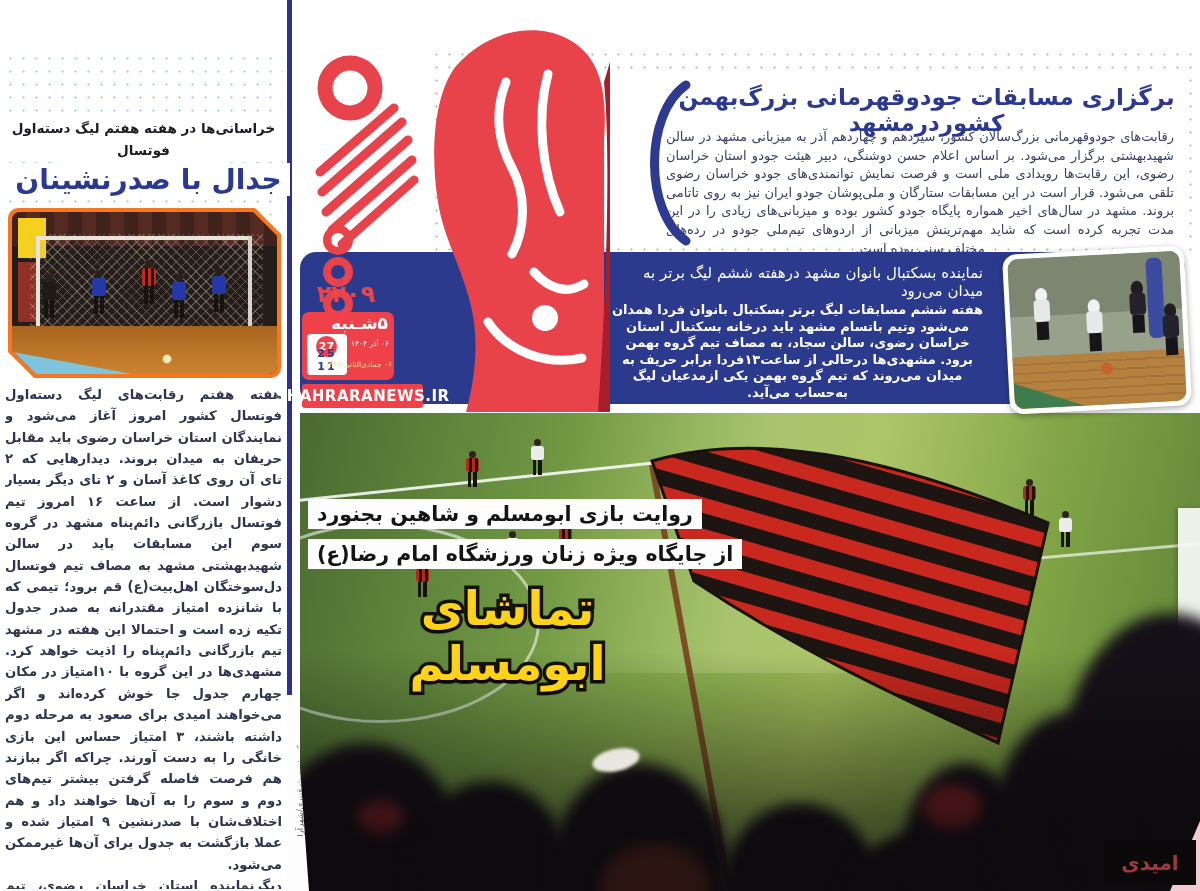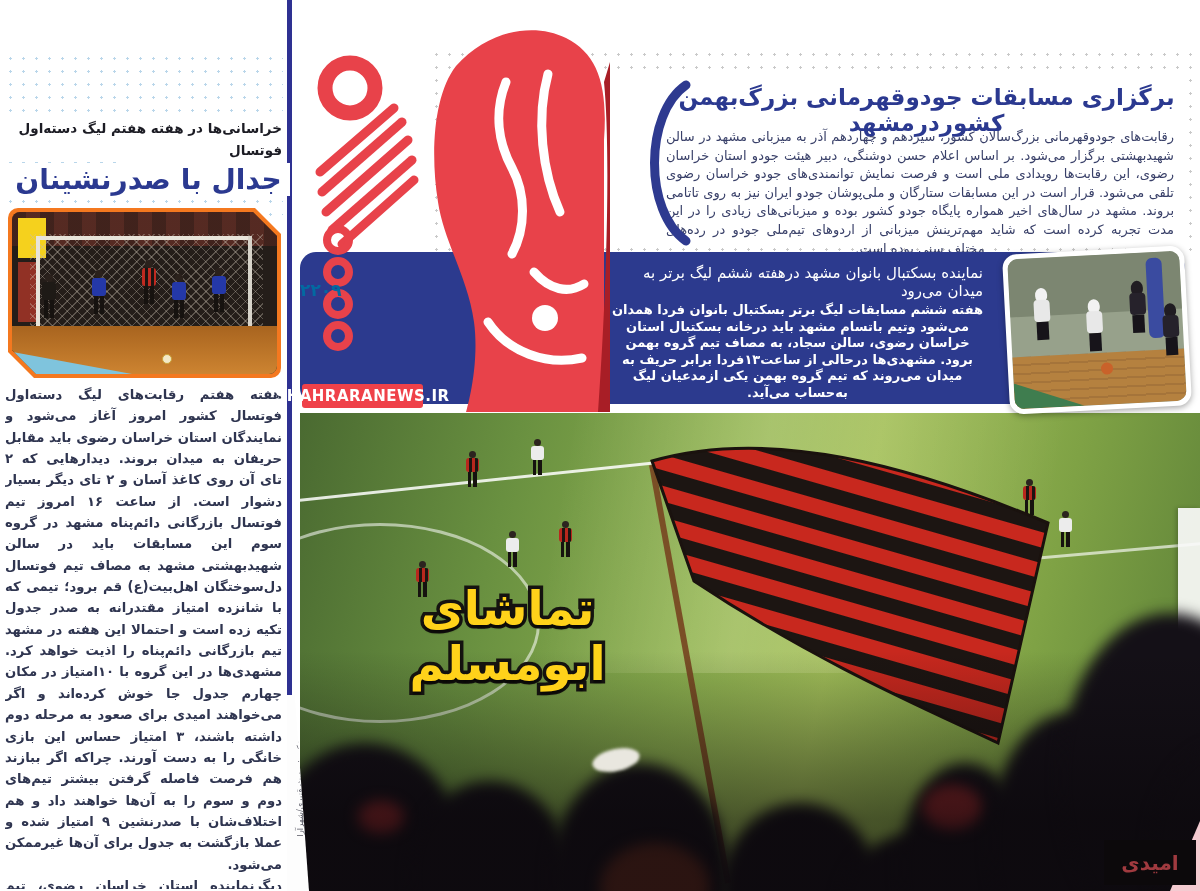--- a/index.html
+++ b/index.html
@@ -8,21 +8,21 @@
   .sr{position:absolute;opacity:0;pointer-events:none;font-size:8px;}
 
   
   .dots{position:absolute;z-index:0;}
   .dots-blue{background-image:radial-gradient(#b9d6ea 1.1px,transparent 1.3px);background-size:13px 13px;}
   .dots-gray{background-image:radial-gradient(#c9c9c9 1.1px,transparent 1.3px);background-size:13px 13px;}
 
   .divider{position:absolute;left:287px;top:0;width:5px;height:891px;background:#2e3192;z-index:1;}
 
   
-  .futsal-kicker{position:absolute;left:0;top:116px;width:287px;z-index:2;direction:rtl;}
+  .futsal-kicker{position:absolute;left:0;top:116px;width:287px;text-align:center;z-index:2;direction:rtl;}
   .futsal-kicker span{display:inline-block;background:#fff;padding:1px 5px;font-size:13.5px;font-weight:bold;color:#1c1c24;line-height:22px;}
   .futsal-headline{position:absolute;left:0;top:163px;width:297px;text-align:center;z-index:2;direction:rtl;}
   .futsal-headline span{display:inline-block;background:#fff;padding:0 8px;font-size:28px;font-weight:900;color:#2b3990;}
   .futsal-photo{position:absolute;left:8px;top:208px;width:273px;height:170px;z-index:2;background:#f4781f;
     clip-path:polygon(0 0,calc(100% - 26px) 0,100% 26px,100% 100%,26px 100%,0 calc(100% - 26px));border-radius:10px;}
   .futsal-photo .inner{position:absolute;inset:4px;border-radius:8px;overflow:hidden;background:#241d19;
     clip-path:polygon(0 0,calc(100% - 24px) 0,100% 24px,100% 100%,24px 100%,0 calc(100% - 24px));}
   .fp-ad-y{position:absolute;left:6px;top:6px;width:28px;height:40px;background:#f5d11d;}
   .fp-ad-r{position:absolute;left:6px;top:50px;width:18px;height:60px;background:#c03a2b;opacity:.7;}
   .fp-wall{position:absolute;left:0;top:0;right:0;height:34px;background:repeating-linear-gradient(90deg,#58271f 0 14px,#7e352a 14px 28px);opacity:.55;}
@@ -43,21 +43,21 @@
   .t-dark .torso{background:#1e1a16;}
   .fp-ball{position:absolute;left:150px;bottom:10px;width:10px;height:10px;border-radius:50%;background:#f3e9c8;border:1px solid #caa43a;}
 
   
   .futsal-article{position:absolute;left:5px;top:384px;width:277px;height:505px;overflow:hidden;z-index:2;
     direction:rtl;text-align:justify;font-size:13.2px;line-height:21.35px;color:#2f3550;}
   .futsal-article p{margin:0;font-weight:bold;}
 
   
   .logo-wrap{position:absolute;left:298px;top:22px;width:312px;height:390px;z-index:4;}
-  .issue-number{position:absolute;left:300px;top:280px;width:92px;font-size:17px;font-weight:900;color:#0369a1;letter-spacing:10px;z-index:5;}
+  .issue-number{position:absolute;left:300px;top:280px;width:92px;text-align:center;font-size:24px;font-weight:900;color:#ef4444;letter-spacing:10px;z-index:5;}
   .date-box{position:absolute;left:302px;top:312px;width:92px;height:68px;background:#ef4149;border-radius:7px;z-index:5;color:#fff;}
   .db-weekday{position:absolute;right:6px;top:1px;font-size:17px;font-weight:900;direction:rtl;}
   .db-white{position:absolute;left:5px;top:22px;width:40px;height:41px;background:#fff;border-radius:4px;}
   .db-circle{position:absolute;left:9px;top:2px;width:21px;height:21px;border-radius:50%;background:#ef4149;color:#fff;
     font-size:11px;font-weight:bold;display:flex;align-items:center;justify-content:center;}
   .db-greg{position:absolute;left:0;bottom:2px;width:100%;text-align:center;color:#273b8f;font-size:11px;font-weight:bold;letter-spacing:2px;}
   .db-solar{position:absolute;left:48px;right:4px;top:27px;font-size:7.5px;text-align:center;direction:rtl;white-space:nowrap;}
   .db-lunar{position:absolute;left:44px;right:2px;top:48px;font-size:7.5px;color:#ffdf8f;text-align:center;direction:rtl;white-space:nowrap;}
   .site-box{position:absolute;left:302px;top:384px;width:121px;height:24px;background:#ef4149;border-radius:3px;z-index:5;
     color:#fff;font-size:15px;font-weight:bold;display:flex;align-items:center;justify-content:center;letter-spacing:.5px;}
@@ -220,20 +220,29 @@
           <path d="M236,250 C252,268 270,272 286,262"></path>
           <path d="M190,300 C210,330 248,344 284,336"></path>
         </g>
         <circle cx="247" cy="296" r="13" fill="#ffffff"></circle>
       </g>
     </svg>
   </div>
 
   <div class="issue-number">۲۲۰۹</div>
 
+  <div class="date-box">
+    <div class="db-weekday">۵شـنبه</div>
+    <div class="db-white">
+      <div class="db-circle">27</div>
+      <div class="db-greg">25 11</div>
+    </div>
+    <div class="db-solar">۰۶ آذر ۱۴۰۴</div>
+    <div class="db-lunar">۰۶ جمادی‌الثانی ۱۴۴۷</div>
+  </div>
   <div class="site-box">SHAHRARANEWS.IR</div>
 
   <div class="judo-card">
     <svg class="judo-bracket" width="70" height="166" viewBox="0 0 70 166">
       <path d="M58,5 C16,34 16,132 58,161" fill="none" stroke="#2e3a90" stroke-width="9" stroke-linecap="round"></path>
     </svg>
     <div class="judo-headline">برگزاری مسابقات جودوقهرمانی بزرگ‌بهمن کشوردرمشهد</div>
     <div class="judo-body">رقابت‌های جودوقهرمانی بزرگ‌سالان کشور، سیزدهم و چهاردهم آذر به میزبانی مشهد در سالن شهیدبهشتی برگزار می‌شود. بر اساس اعلام حسن دوشنگی، دبیر هیئت جودو استان خراسان رضوی، این رقابت‌ها رویدادی ملی است و فرصت نمایش توانمندی‌های جودو خراسان رضوی تلقی می‌شود. قرار است در این مسابقات ستارگان و ملی‌پوشان جودو ایران نیز به روی تاتامی بروند. مشهد در سال‌های اخیر همواره پایگاه جودو کشور بوده و میزبانی‌های زیادی را در این مدت تجربه کرده است که شاید مهم‌ترینش میزبانی از اردوهای تیم‌ملی جودو در رده‌های مختلف سنی بوده است.</div>
   </div>
 
@@ -336,20 +345,26 @@
     <div class="blob blob-rust" style="left:300px;top:430px;width:110px;height:90px;"></div>
     <div class="blob" style="left:420px;top:390px;width:160px;height:180px;"></div>
     <div class="blob" style="left:540px;top:420px;width:150px;height:150px;"></div>
     <div class="blob" style="left:600px;top:350px;width:130px;height:210px;"></div>
     <div class="blob blob-red" style="left:622px;top:372px;width:60px;height:44px;"></div>
     <div class="blob" style="left:690px;top:300px;width:160px;height:260px;"></div>
     <div class="blob" style="left:760px;top:200px;width:220px;height:330px;"></div>
     <div class="blob" style="left:850px;top:330px;width:160px;height:220px;"></div>
     <div class="crowd-shade"></div>
 
+    <div class="story-kicker" style="top:86px;">
+      <span>روایت بازی ابومسلم و شاهین بجنورد</span>
+    </div>
+    <div class="story-kicker" style="top:126px;">
+      <span>از جایگاه ویژه زنان ورزشگاه امام رضا(ع)</span>
+    </div>
     <div class="story-headline" style="top:168px;">تماشای ابومسلم</div>
   </div>
 
   <div class="credit-strip">
     <div class="credit-text">عکس: حدیث قنبری/شهرآرا</div>
   </div>
 
   <div class="pink-corner"></div>
   <div class="jar-box">
     <span class="jar-text">امیدی</span>

